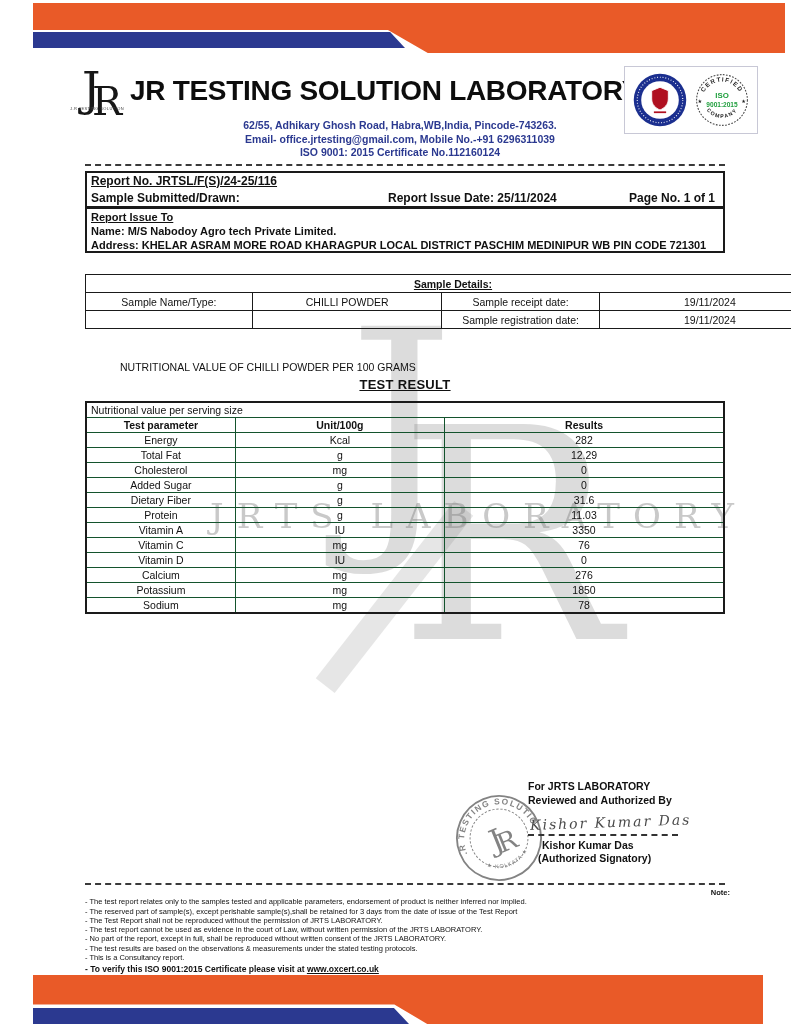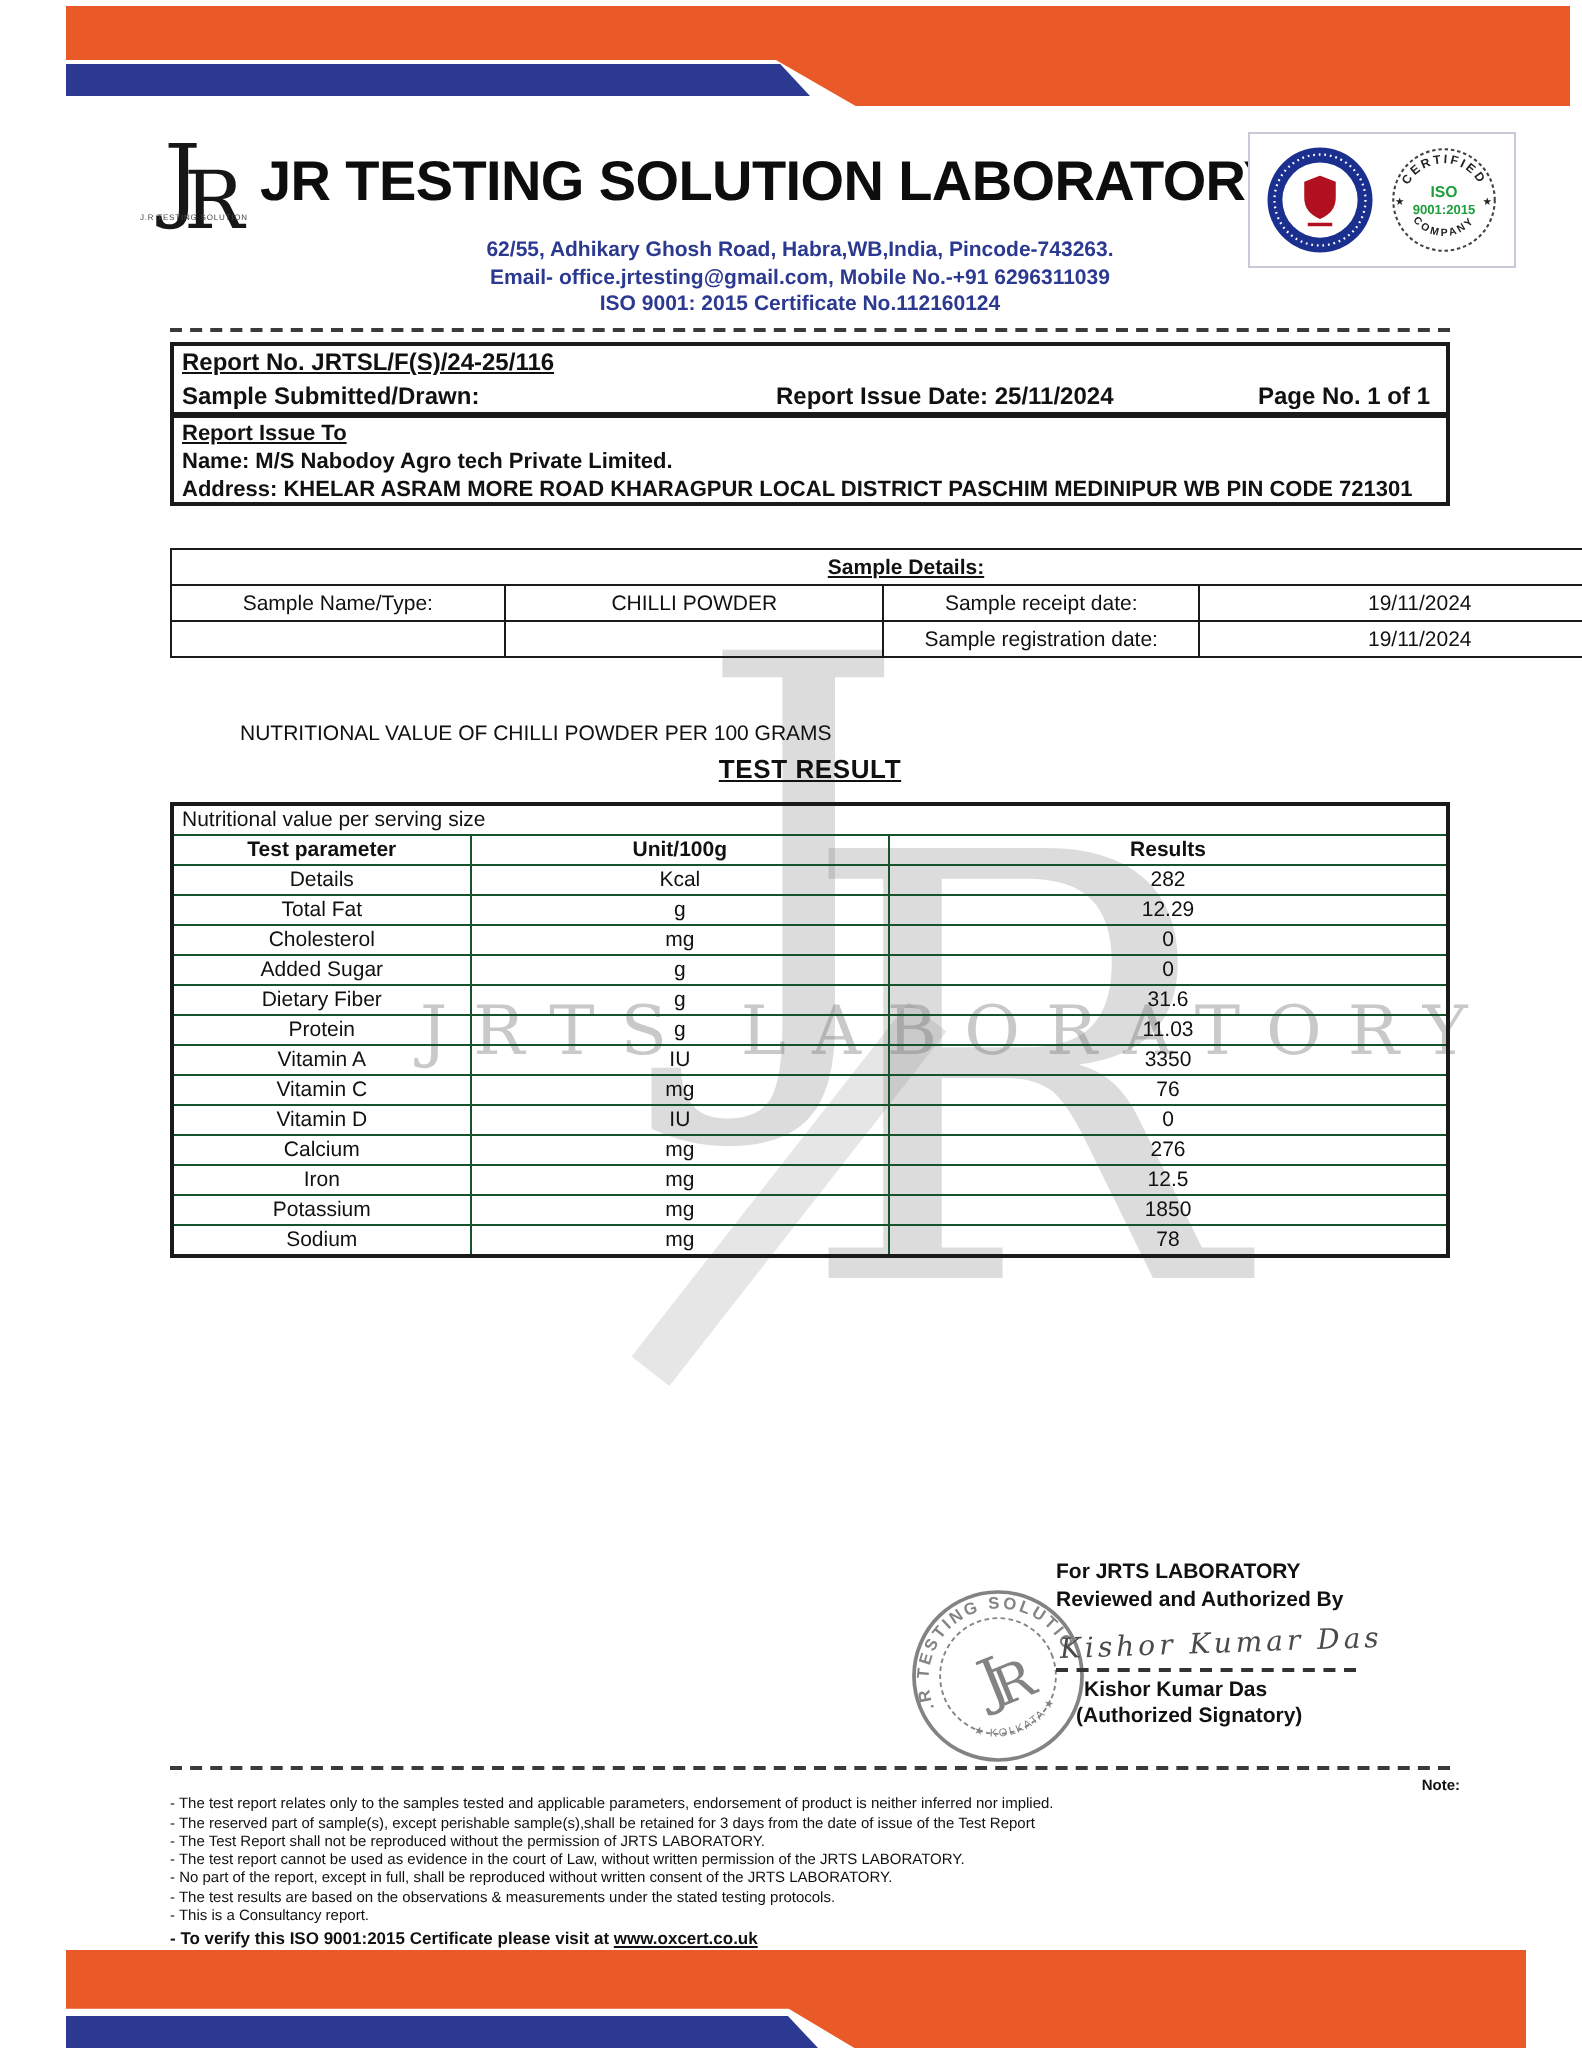--- a/index.html
+++ b/index.html
@@ -202,21 +202,21 @@
           <td class="cap" colspan="3">Nutritional value per serving size</td>
         </tr>
     <tr>
       <th>Test parameter</th>
       <th>Unit/100g</th>
       <th>Results</th>
     </tr>
     </tbody>
       <tbody>
         <tr>
-          <td>Details</td>
+          <td>Energy</td>
           <td>Kcal</td>
           <td>282</td>
         </tr>
         <tr>
           <td>Total Fat</td>
           <td>g</td>
           <td>12.29</td>
         </tr>
         <tr>
           <td>Cholesterol</td>
@@ -250,25 +250,20 @@
         </tr>
         <tr>
           <td>Vitamin D</td>
           <td>IU</td>
           <td>0</td>
         </tr>
         <tr>
           <td>Calcium</td>
           <td>mg</td>
           <td>276</td>
-        </tr>
-        <tr>
-          <td>Iron</td>
-          <td>mg</td>
-          <td>12.5</td>
         </tr>
         <tr>
           <td>Potassium</td>
           <td>mg</td>
           <td>1850</td>
         </tr>
         <tr>
           <td>Sodium</td>
           <td>mg</td>
           <td>78</td>

